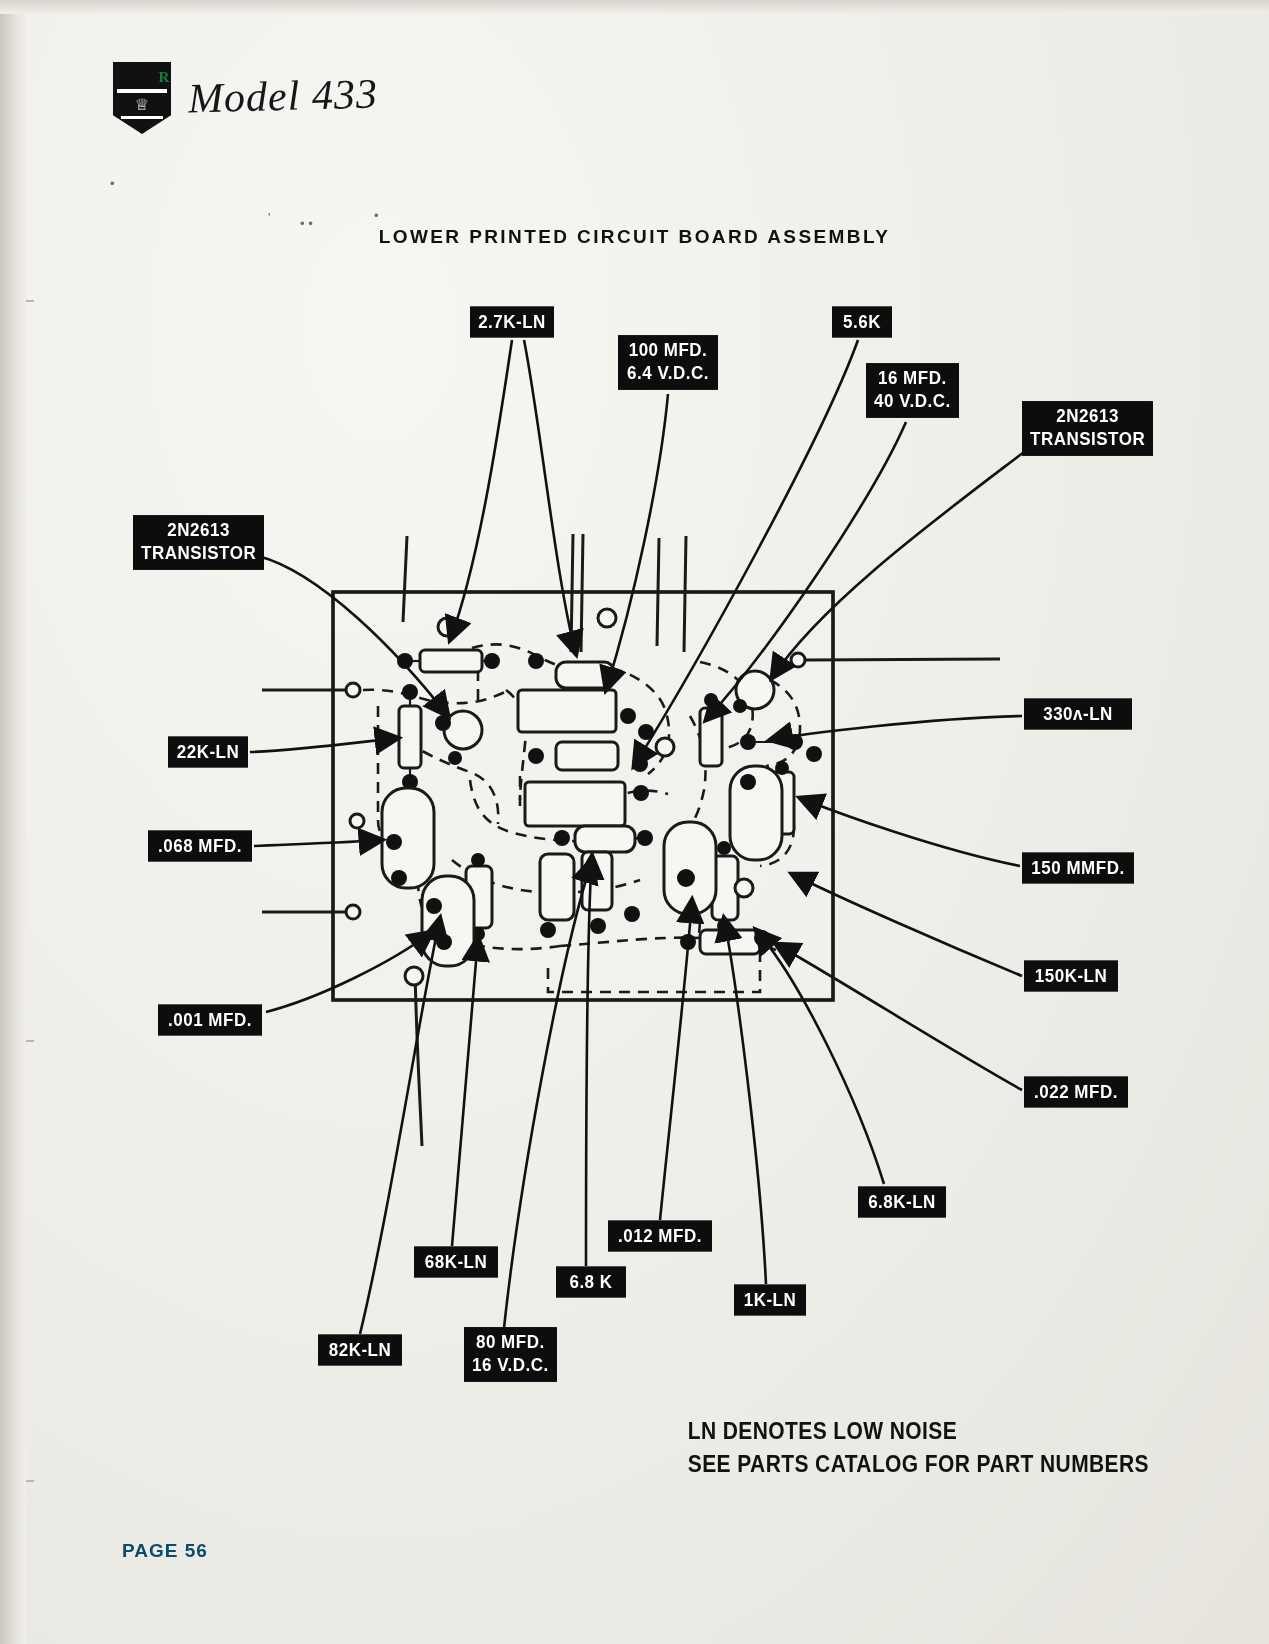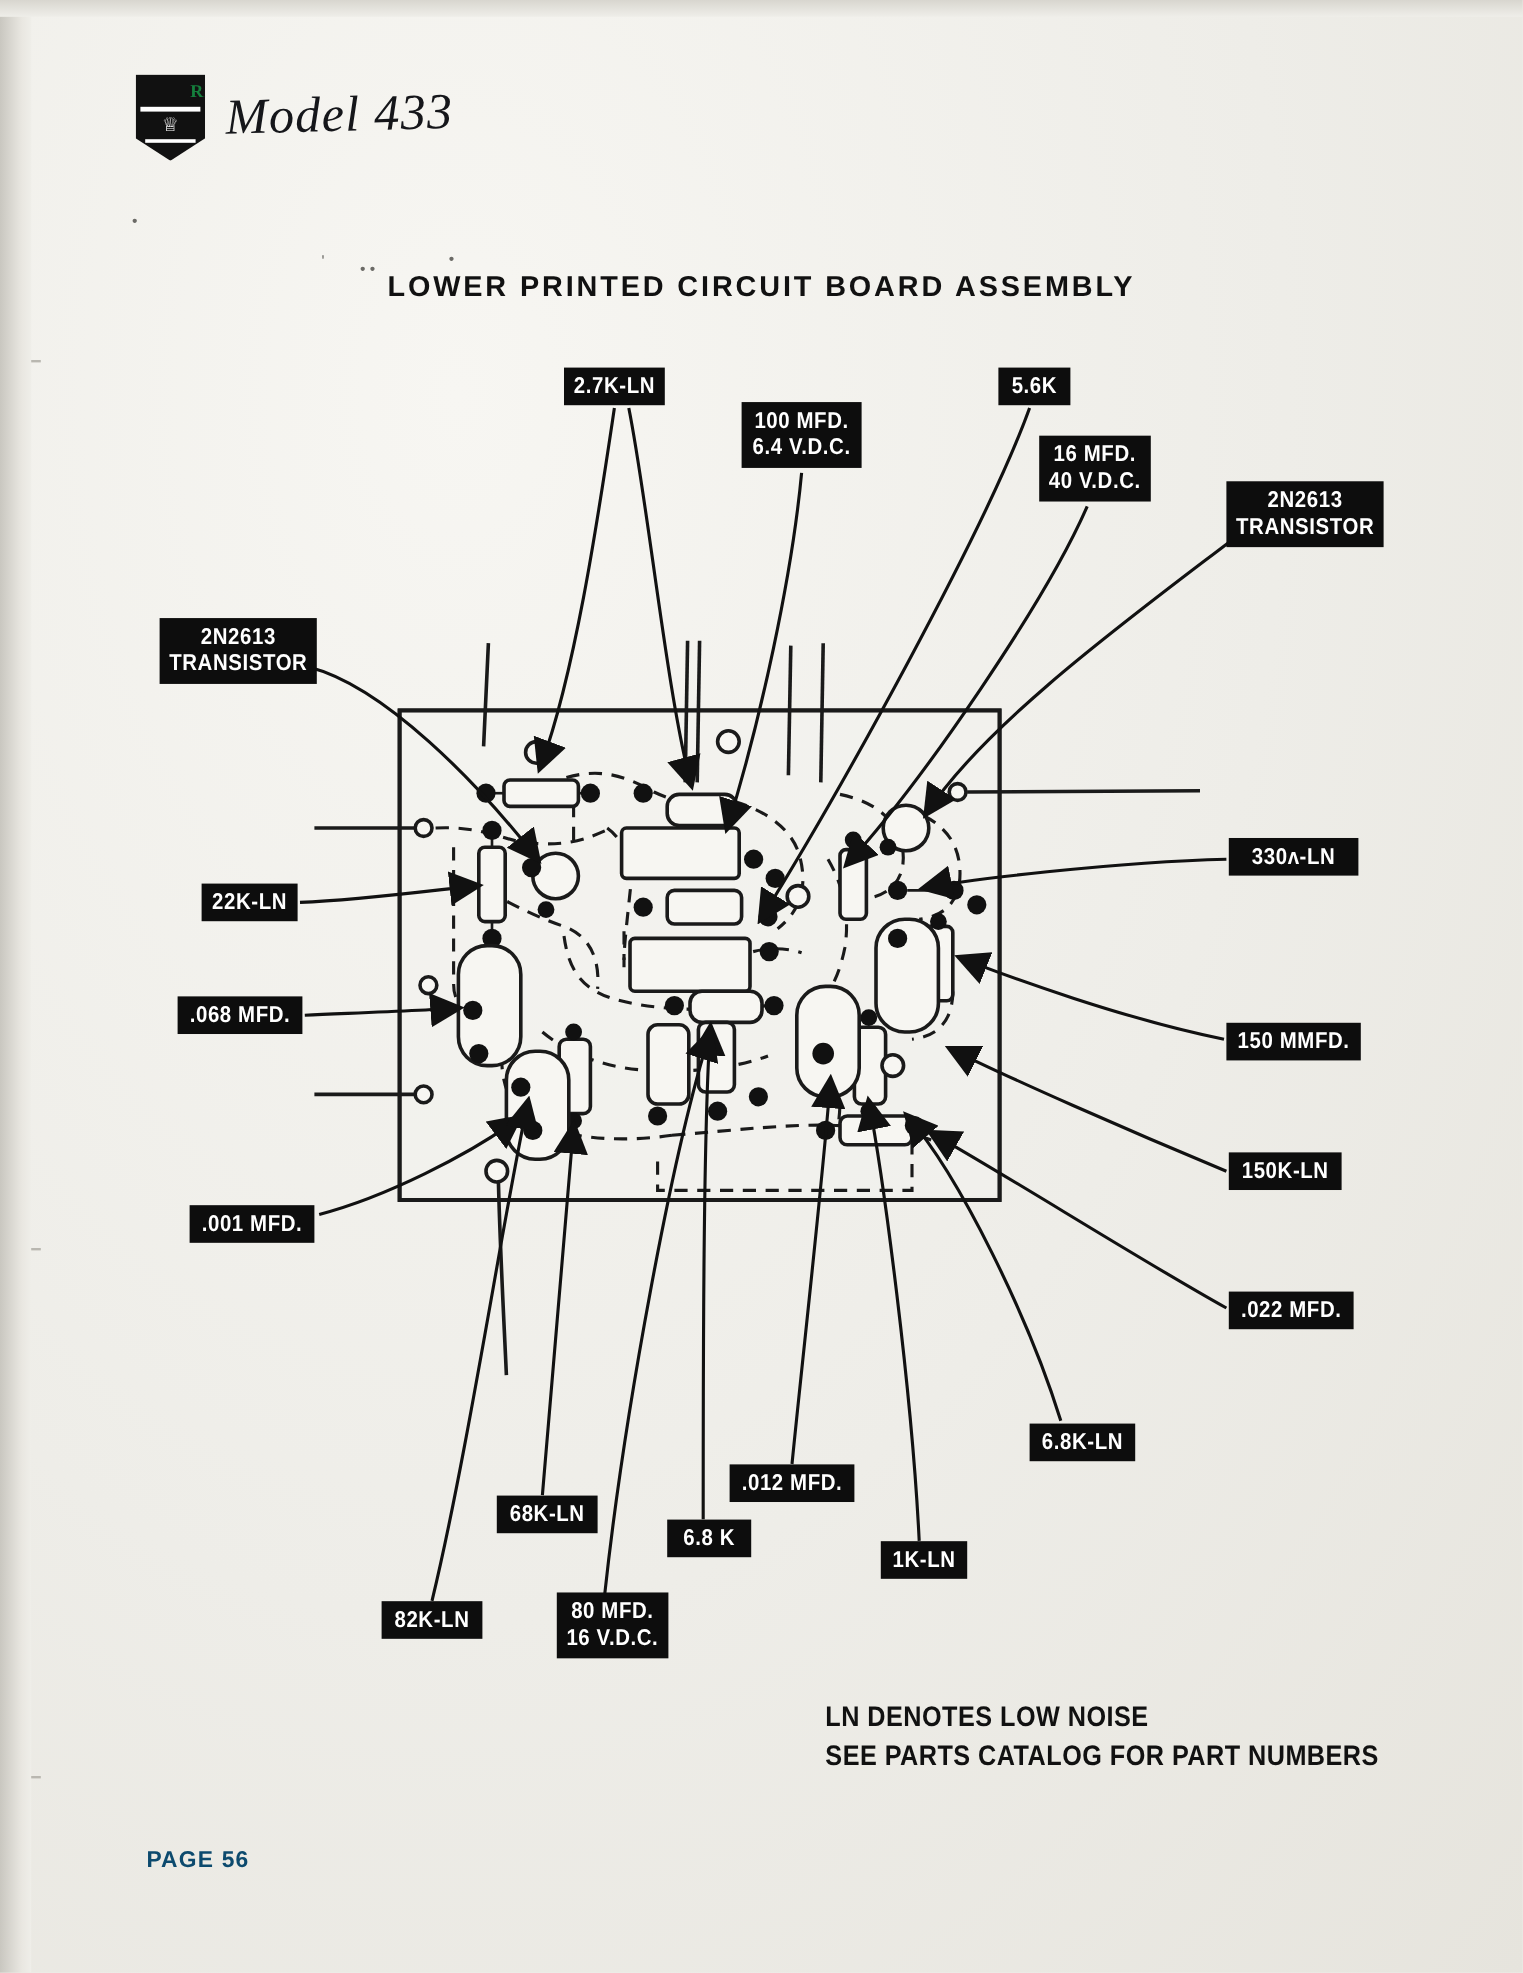--- a/index.html
+++ b/index.html
@@ -52,21 +52,21 @@
     position:absolute;left:188px;top:72px;
     font-family:"Liberation Serif", serif;
     font-size:42px;
     font-style:italic;
     color:#15161a;
     letter-spacing:1px;
     transform:rotate(-1.5deg);
   }
   .title{
     position:absolute;left:0;top:226px;width:100%;text-align:center;
-    font-size:24px;font-weight:bold;letter-spacing:2.4px;color:#111;
+    font-size:19px;font-weight:bold;letter-spacing:2.4px;color:#111;
   }
   .tick{
     position:absolute;font-size:13px;color:#6b6a66;
   }
   
   .chip{
     position:absolute;
     background:#0d0d0d;color:#fff;
     font-family:"Liberation Sans", sans-serif;
     font-weight:bold;

